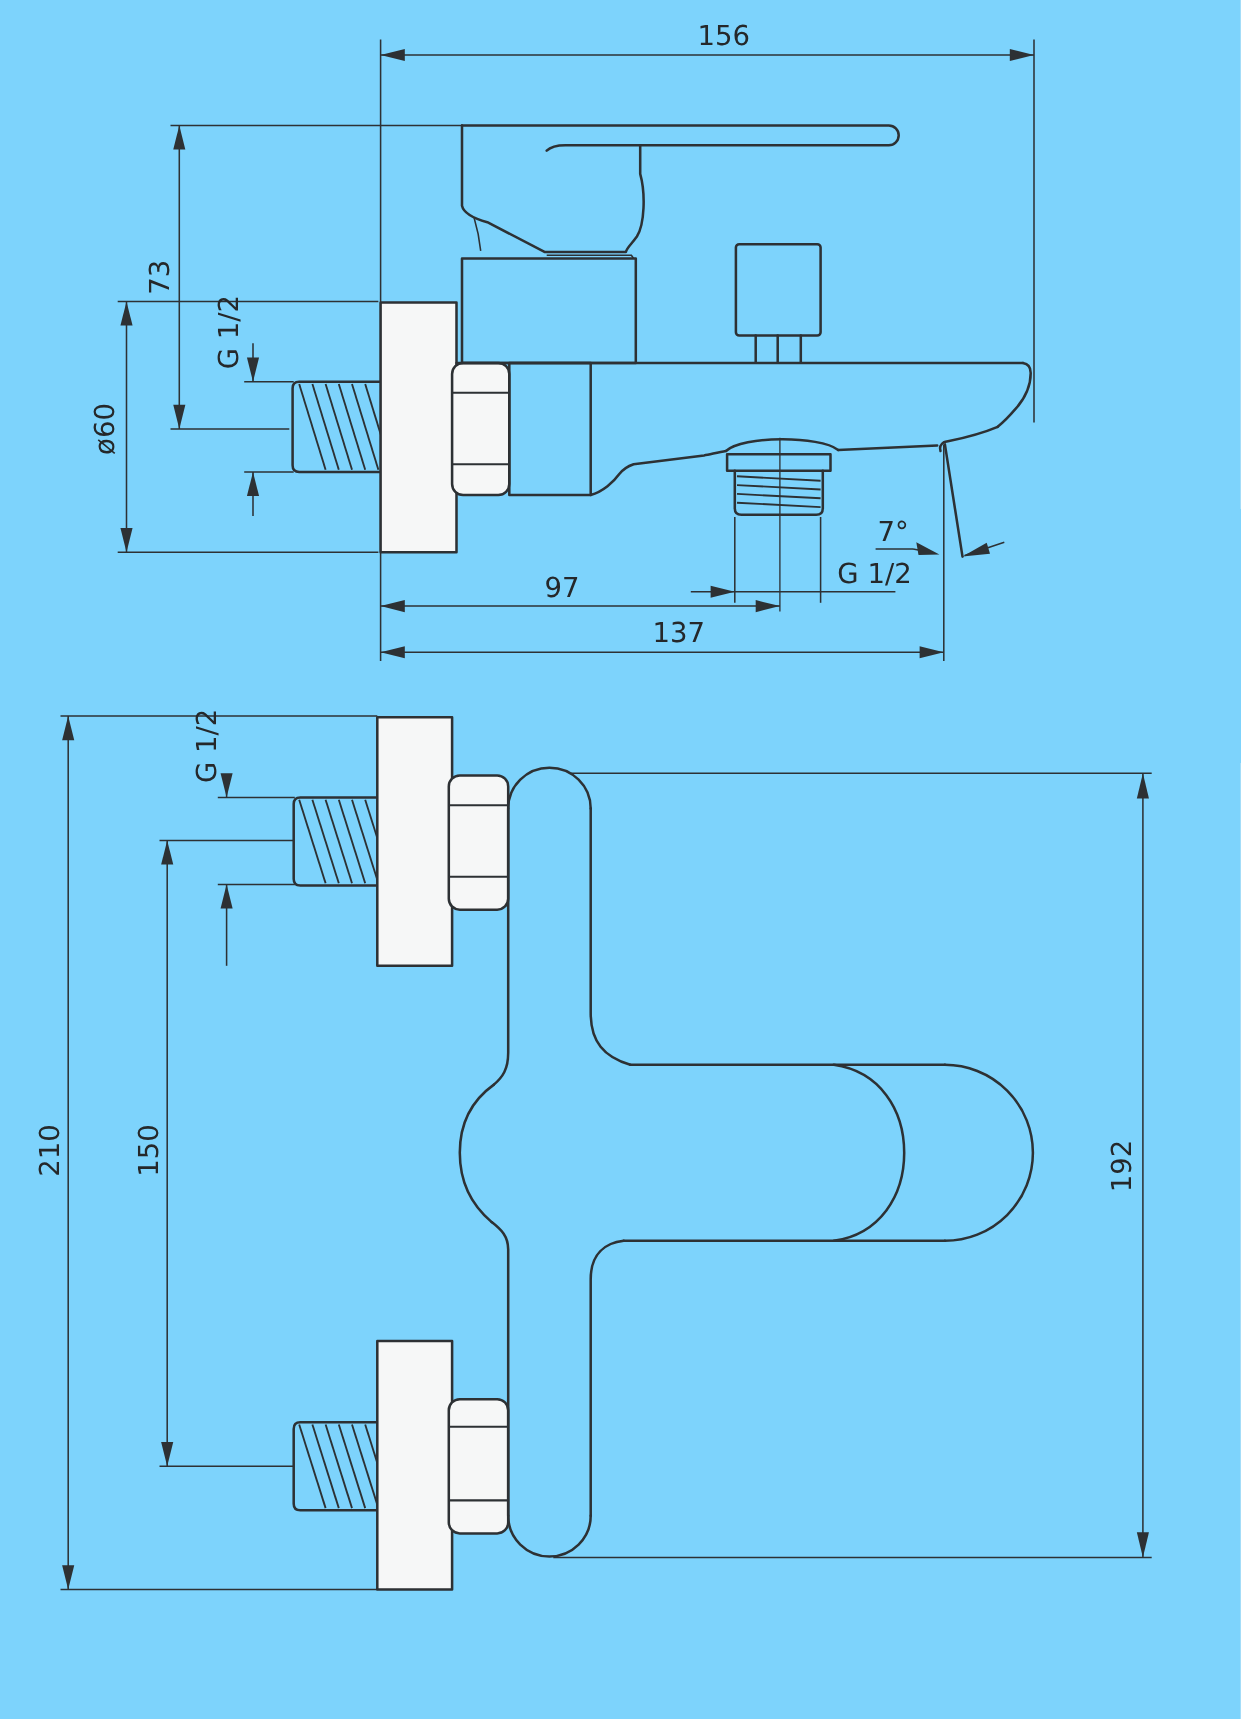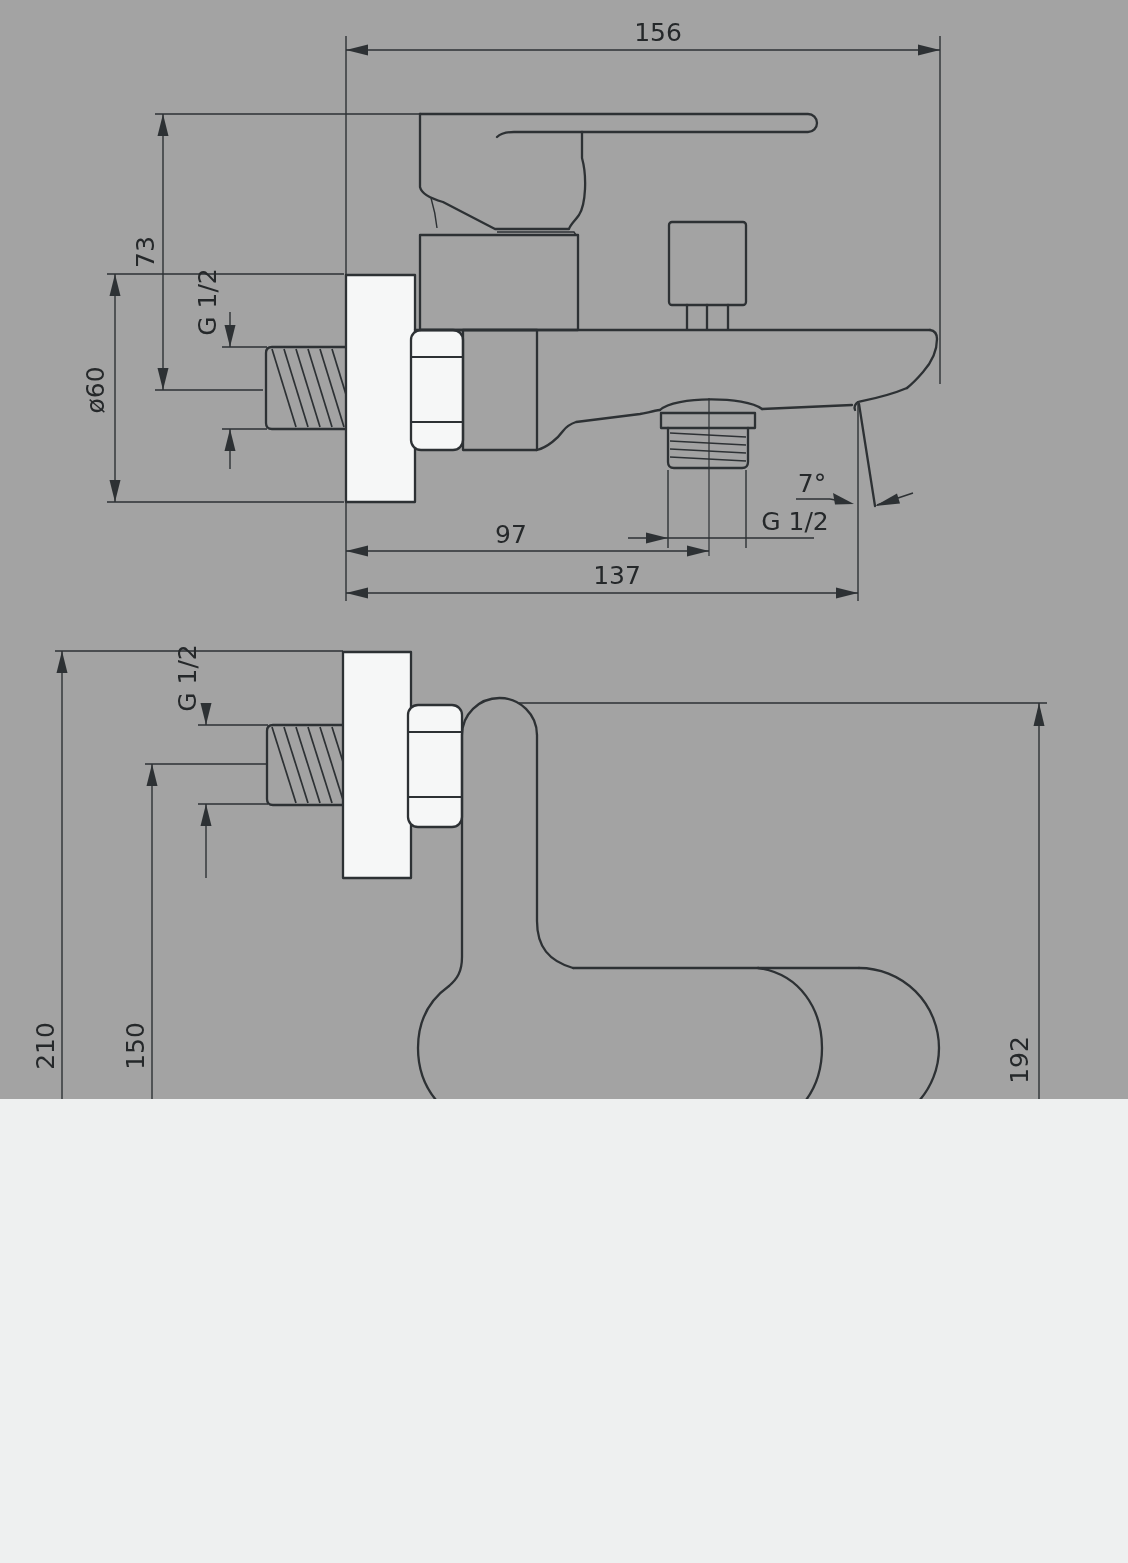--- a/index.html
+++ b/index.html
@@ -1,16 +1,16 @@
 <!DOCTYPE html>
 <html><head>
 <meta charset="utf-8">
 <style>
   html,body{margin:0;padding:0;background:#eef0f0;}
-  .page{width:1128px;height:1099px;margin:0 auto;background:#a3a3a3;position:relative;overflow:hidden;}
+  .page{width:1128px;height:1563px;margin:0 auto;background:#7dd3fc;position:relative;overflow:hidden;}
   svg{display:block;}
   text{font-family:"DejaVu Sans","Liberation Sans",sans-serif;font-size:25px;fill:#25282a;}
   .ln{stroke:#2d3134;stroke-width:2.3;fill:none;stroke-linecap:round;stroke-linejoin:round;}
   .lnf{stroke:#2d3134;stroke-width:2.3;fill:#f6f7f7;stroke-linejoin:round;}
   .thin{stroke:#2d3134;stroke-width:1.4;fill:none;stroke-linecap:butt;}
   .hatch{stroke:#2d3134;stroke-width:1.7;fill:none;}
   .facet{stroke:#2d3134;stroke-width:1.9;fill:none;}
   .arr{fill:#2d3134;stroke:none;}
   .cl{stroke:#2d3134;stroke-width:1.2;fill:none;}
 </style>

